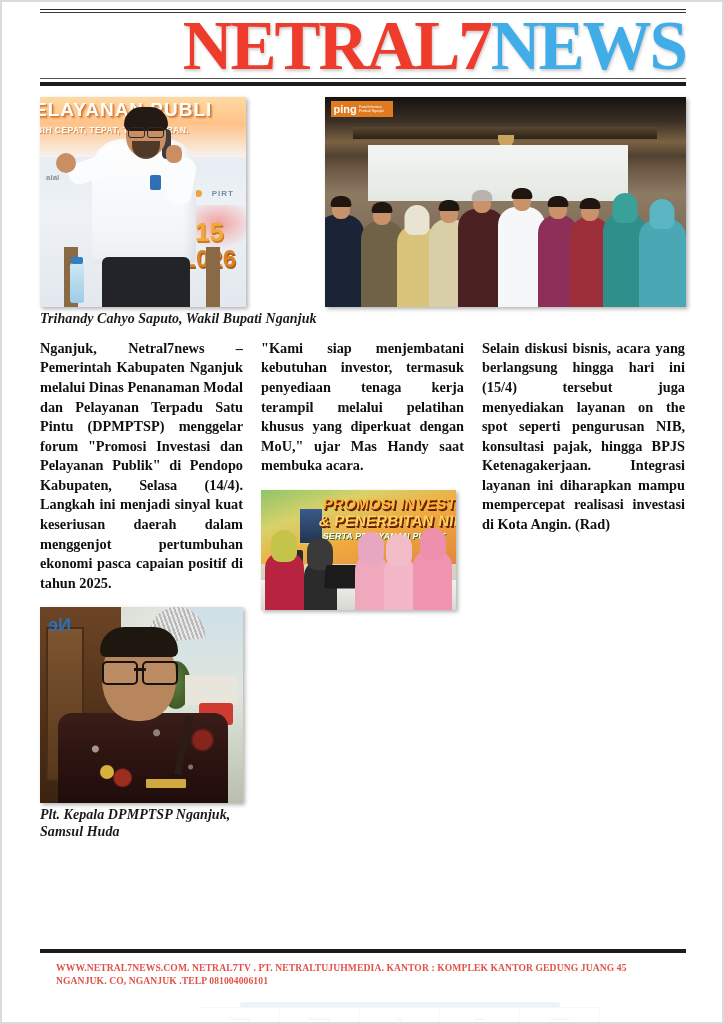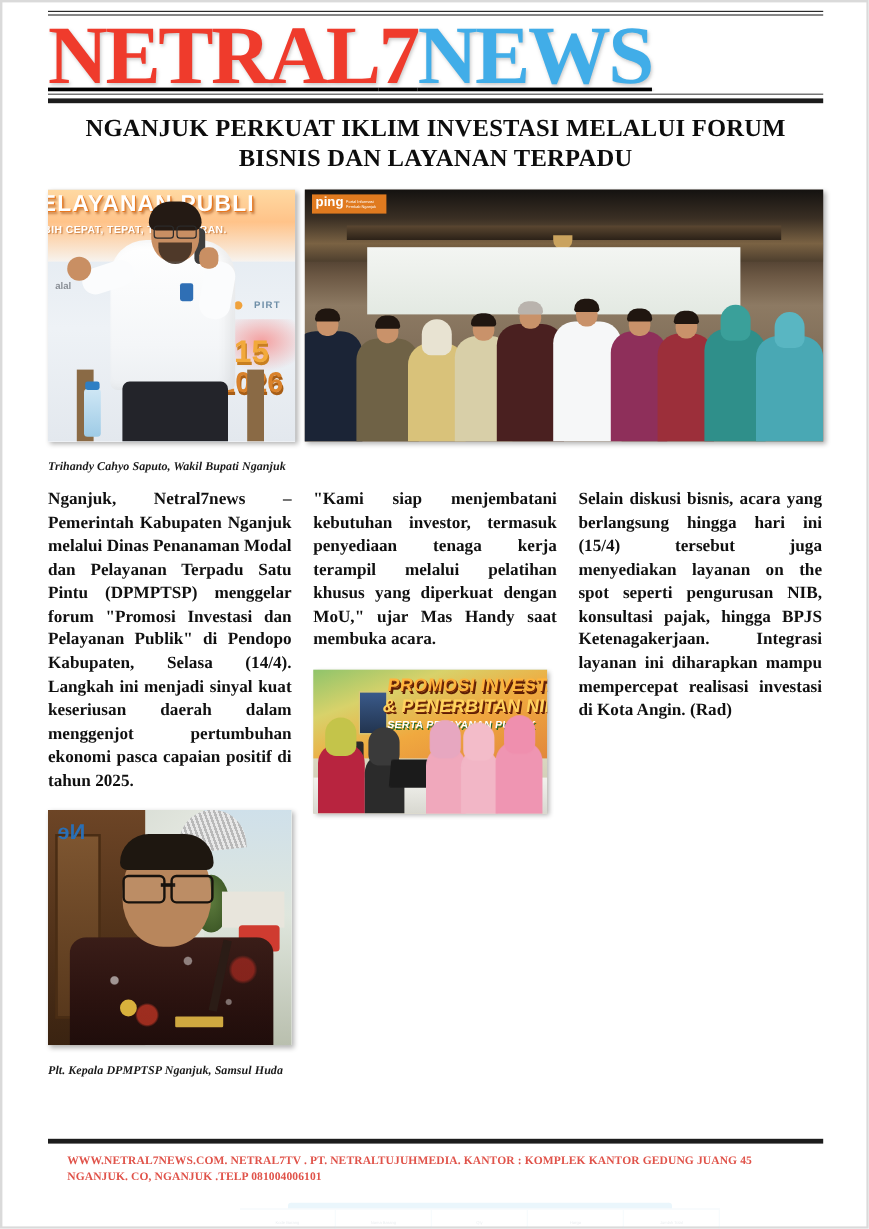--- a/index.html
+++ b/index.html
@@ -56,27 +56,26 @@
     margin-top: 7px;
   }
   .rule-gap { height: 2px; }
   .rule-thin2 {
     height: 1px;
     background: #3a3a3a;
   }
 
   
   .masthead {
-    text-align: left;
+    text-align: right;
     margin-top: 1px;
     line-height: 1;
     height: 62px;
     position: relative;
     overflow: hidden;
-    text-decoration: underline;
   }
   .masthead .logo {
     font-family: "Liberation Serif", serif;
     font-weight: bold;
     font-size: 69px;
     letter-spacing: -2px;
     white-space: nowrap;
     position: relative;
     top: -2px;
     text-shadow: 1px 2px 3px rgba(120,120,120,0.40);
@@ -119,23 +118,23 @@
   .ph { position: relative; overflow: hidden; }
   .ph-shadow { box-shadow: 2px 2px 4px rgba(0,0,0,0.30); }
 
   .photo-main-left { width: 206px; height: 210px; }
   .photo-main-right { flex: 1; height: 210px; }
 
   .caption {
     font-family: "Liberation Serif", serif;
     font-style: italic;
     font-weight: bold;
-    font-size: 10px;
+    font-size: 14px;
     color: #1a1a1a;
-    margin-top: 16px;
+    margin-top: 4px;
     line-height: 1.2;
     letter-spacing: 0.05px;
   }
 
   
   .cols {
     display: flex;
     gap: 18px;
     margin-top: 11px;
   }
@@ -391,21 +390,20 @@
     <div class="rule-gap"></div>
     <div class="rule-thin2"></div>
 
     <div class="masthead">
       <div class="logo"><span class="red">NETRAL</span><span class="seven">7</span><span class="blue">NEWS</span></div>
     </div>
 
     <div class="rule-under-mast-thin"></div>
     <div class="rule-under-mast-thick"></div>
 
-    <h1 class="headline">NGANJUK PERKUAT IKLIM INVESTASI MELALUI FORUM BISNIS DAN LAYANAN TERPADU</h1>
 
     <div class="photo-row">
 
       <div>
         <div class="ph ph-shadow photo-main-left p1">
           <div class="p1-banner"></div>
           <div class="p1-bannertext">ELAYANAN PUBLI</div>
           <div class="p1-sub">BIH CEPAT, TEPAT, TRANSPARAN.</div>
           <div class="p1-swoosh"></div>
           <div class="p1-halal">alal</div>

